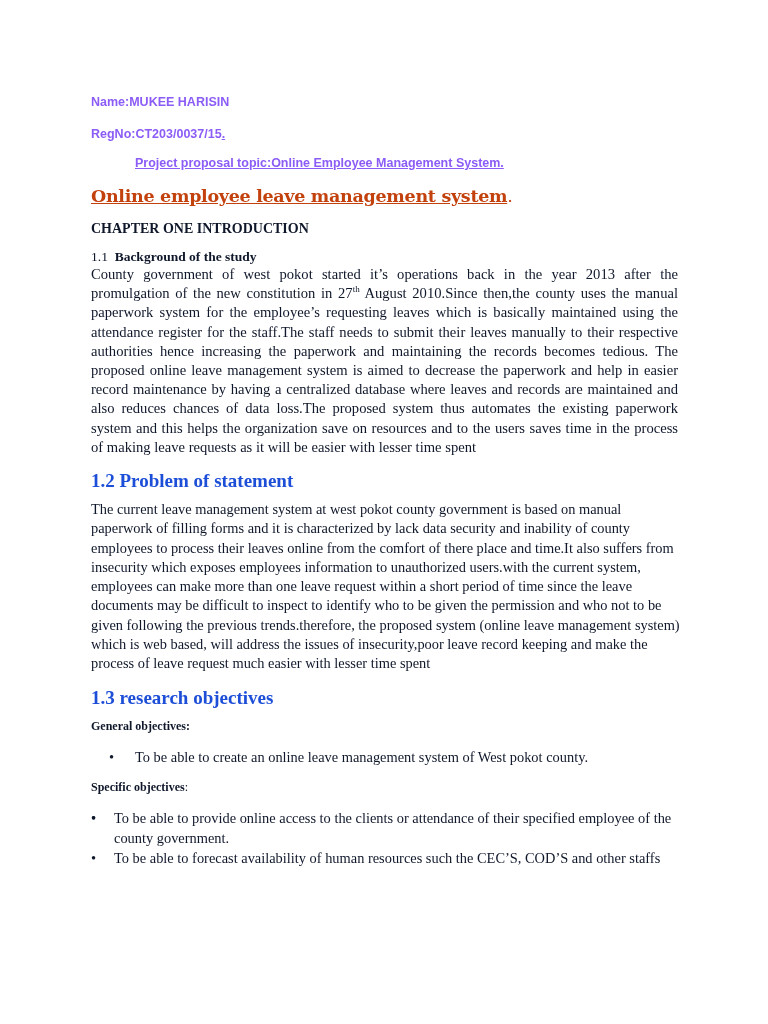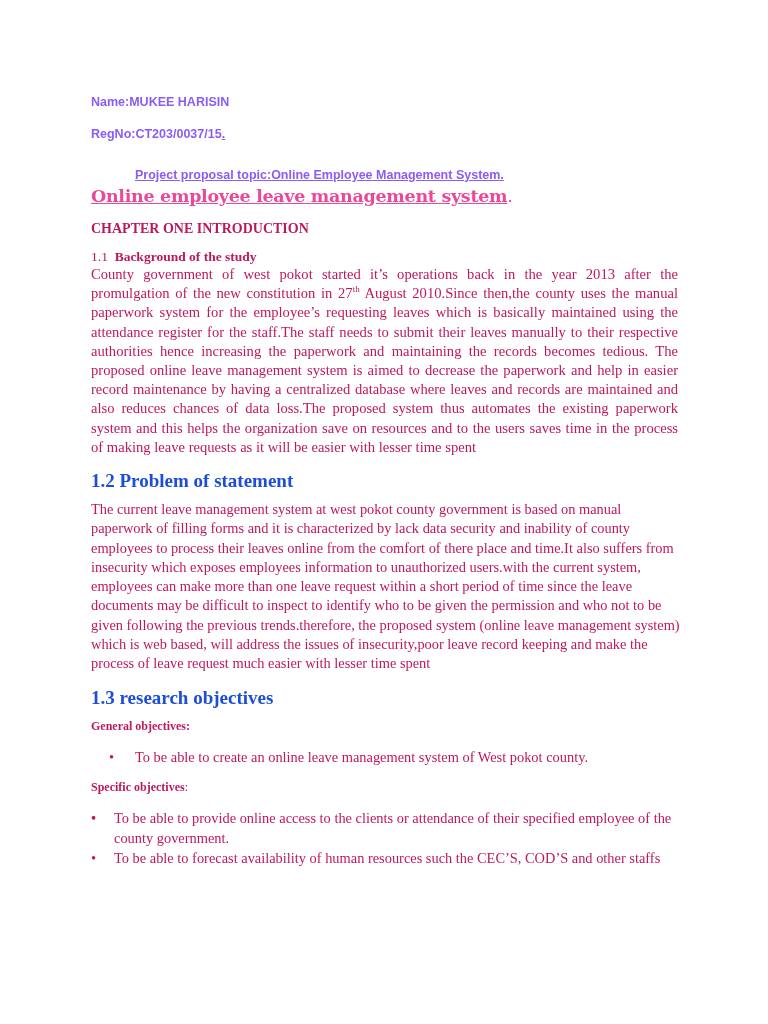--- a/index.html
+++ b/index.html
@@ -31,28 +31,28 @@
   }
   .u { text-decoration: underline; }
   .doc-title {
     position: absolute;
     left: 0;
     top: 186px;
     font-family: "DejaVu Serif", "Liberation Serif", serif;
     font-weight: bold;
     font-size: 17.5px;
     letter-spacing: -0.3px;
-    color: #ec4899;
+    color: #c2410c;
     white-space: nowrap;
   }
   .doc-title .main { text-decoration: underline; }
   .doc-title .dot { font-weight: normal; }
   .serif {
     font-family: "Liberation Serif", "DejaVu Serif", serif;
-    color: #be185d;
+    color: #0f172a;
   }
   .chapter {
     position: absolute;
     left: 0;
     top: 221px;
     font-size: 14px;
     font-weight: bold;
     white-space: nowrap;
   }
   .sub11 {
@@ -131,21 +131,21 @@
 <div class="page">
 
   <div class="sans" style="top:95px;">
     <span>Name:MUKEE HARISIN</span>
   </div>
 
   <div class="sans" style="top:127px;">
     <span>RegNo:CT203/0037/15</span><span class="u">.</span>
   </div>
 
-  <div class="sans u" style="top:168px;padding-left:44px;">Project proposal topic:Online Employee Management System.</div>
+  <div class="sans u" style="top:156px;padding-left:44px;">Project proposal topic:Online Employee Management System.</div>
 
   <div class="doc-title">
     <span class="main">Online employee leave management system</span><span class="dot">.</span>
   </div>
 
   <div class="serif chapter">CHAPTER ONE INTRODUCTION</div>
 
   <div class="serif sub11">
     <span>1.1</span>&nbsp;&nbsp;<b>Background of the study</b>
   </div>

